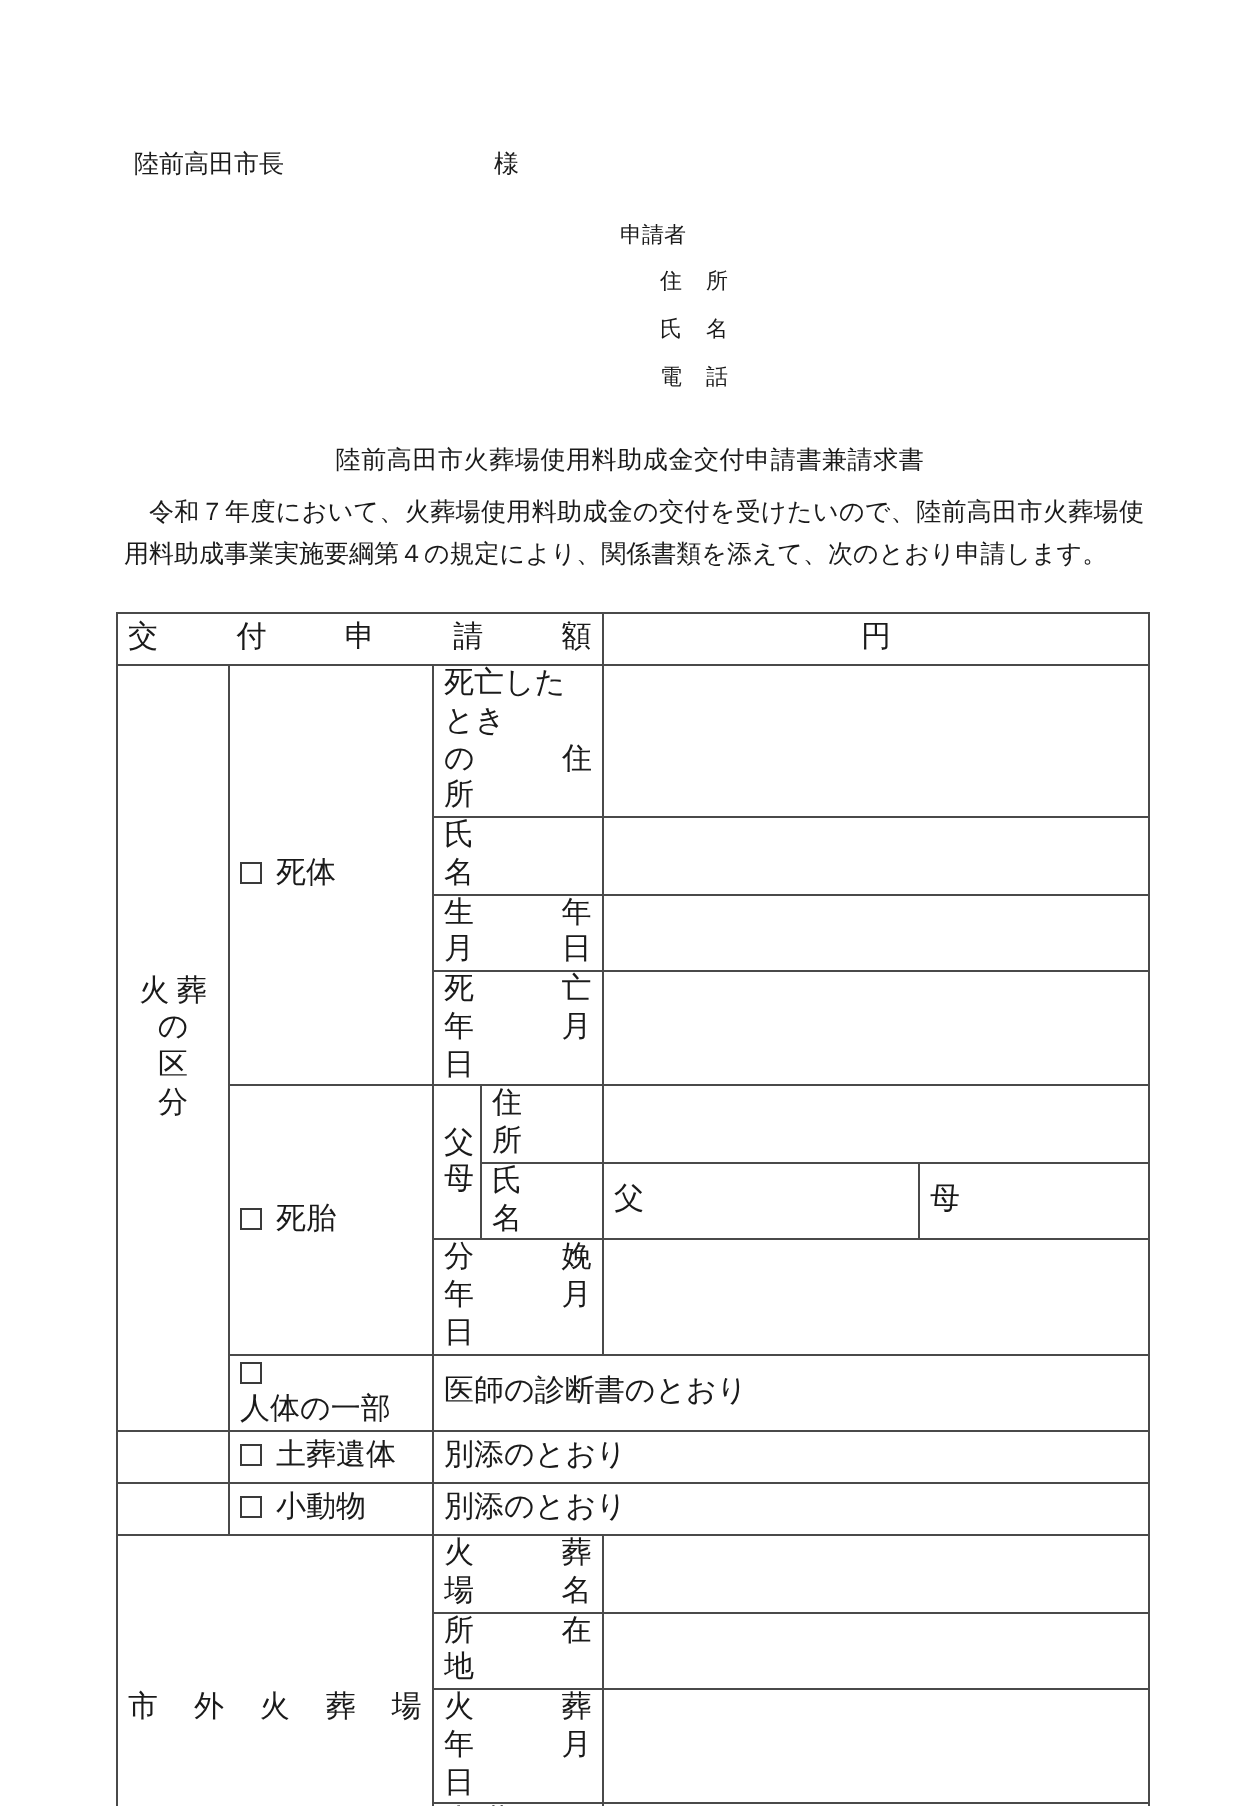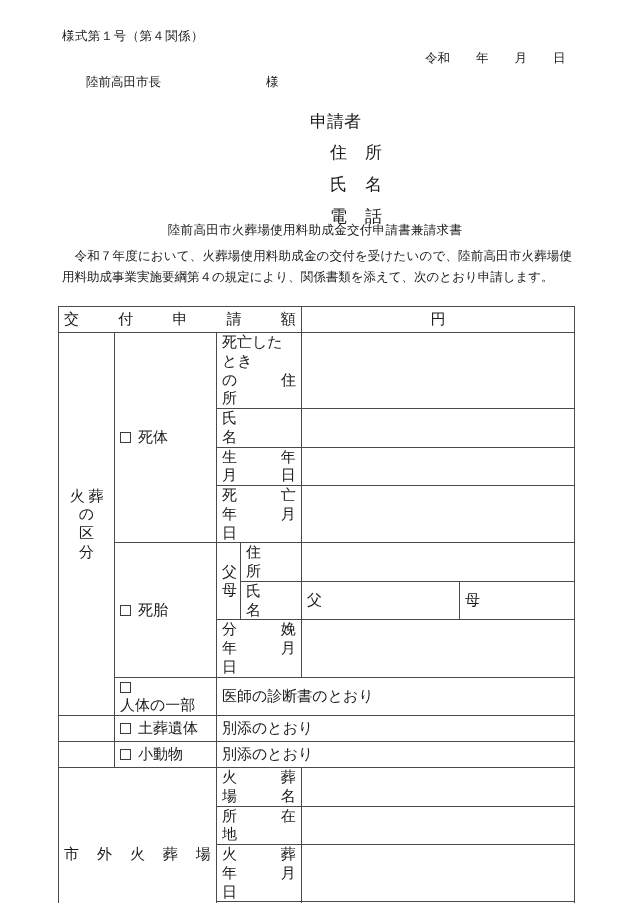--- a/index.html
+++ b/index.html
@@ -38,35 +38,35 @@
     font-size: 12.5px;
     white-space: nowrap;
   }
   .date-line span { display: inline-block; }
   .date-era { margin-right: 26px; }
   .date-y { margin-right: 26px; }
   .date-m { margin-right: 26px; }
 
   .addressee {
     position: absolute;
-    left: 86px;
+    left: 67px;
     top: 74px;
     font-size: 12.5px;
     white-space: nowrap;
   }
   .addressee .sama {
     display: inline-block;
     margin-left: 105px;
   }
 
   .applicant-block {
     position: absolute;
     left: 310px;
     top: 110px;
-    font-size: 17px;
+    font-size: 11px;
   }
   .applicant-title { margin-bottom: 8px; }
   .applicant-row {
     margin-left: 20px;
     margin-bottom: 9px;
     letter-spacing: 0.5px;
   }
 
   
   .doc-title {
@@ -172,25 +172,21 @@
   }
   .remark-cont {
     padding-left: 58px;
   }
 </style>
 </head>
 <body>
 
 <div class="page">
 
-  <div class="form-no">様式第１号（第４関係）</div>
-
-  <div class="date-line">
-    <span class="date-era">令和</span><span class="date-y">年</span><span class="date-m">月</span><span>日</span>
-  </div>
+
 
   <div class="addressee">
     <span>陸前高田市長</span><span class="sama">様</span>
   </div>
 
   <div class="applicant-block">
     <div class="applicant-title">申請者</div>
     <div class="applicant-row">住　所</div>
     <div class="applicant-row">氏　名</div>
     <div class="applicant-row">電　話</div>

